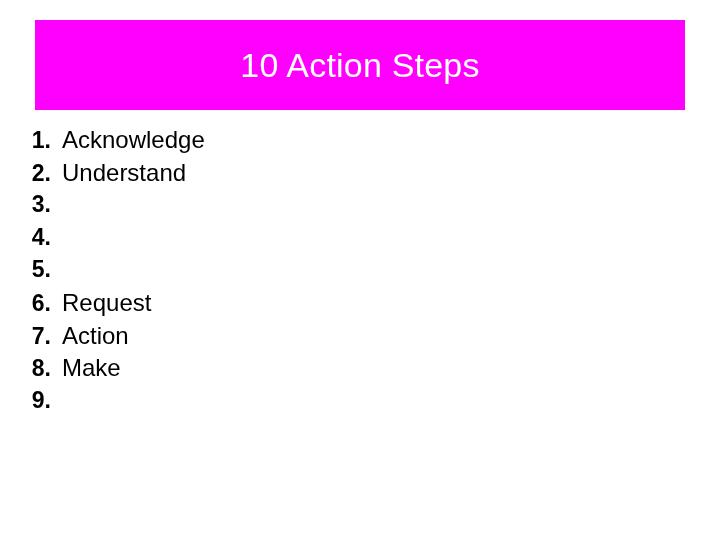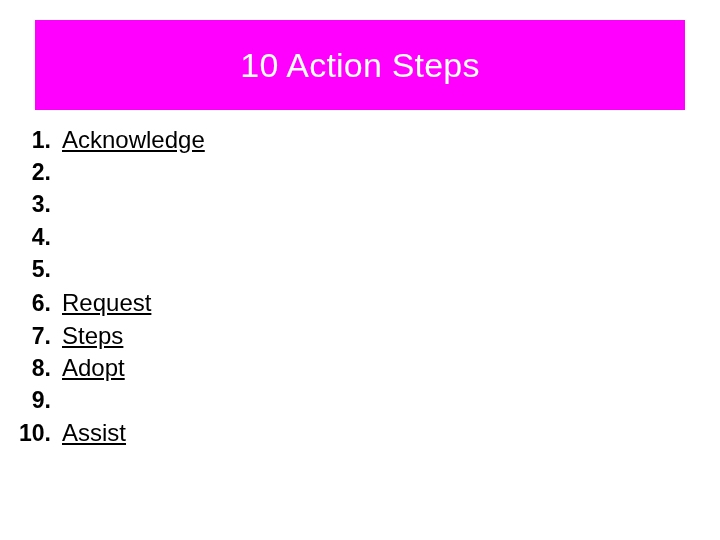--- a/index.html
+++ b/index.html
@@ -80,63 +80,59 @@
     padding-right: 3px;
     box-sizing: border-box;
   }
 
   .list-label {
     display: inline-block;
     font-weight: 400;
     font-size: 24px;
     color: #000000;
     padding-left: 8px;
-    text-decoration: underline;
   }
 </style>
 </head>
 <body>
 
 <div id="slide">
 
   <div id="title-banner">
     <div id="title-text">10 Action Steps</div>
   </div>
 
   <ol id="action-list">
     <li>
       <span class="list-marker">1.</span>
       <span class="list-label">Acknowledge</span>
     </li>
     <li>
       <span class="list-marker">2.</span>
+      <span class="list-label">Understand</span>
     </li>
     <li>
       <span class="list-marker">3.</span>
     </li>
     <li>
       <span class="list-marker">4.</span>
     </li>
     <li>
       <span class="list-marker">5.</span>
     </li>
     <li>
       <span class="list-marker">6.</span>
       <span class="list-label">Request</span>
     </li>
     <li>
       <span class="list-marker">7.</span>
-      <span class="list-label">Steps</span>
+      <span class="list-label">Action</span>
     </li>
     <li>
       <span class="list-marker">8.</span>
-      <span class="list-label">Adopt</span>
+      <span class="list-label">Make</span>
     </li>
     <li>
       <span class="list-marker">9.</span>
-    </li>
-    <li>
-      <span class="list-marker">10.</span>
-      <span class="list-label">Assist</span>
     </li>
   </ol>
 
 </div>
 
 </body></html>

